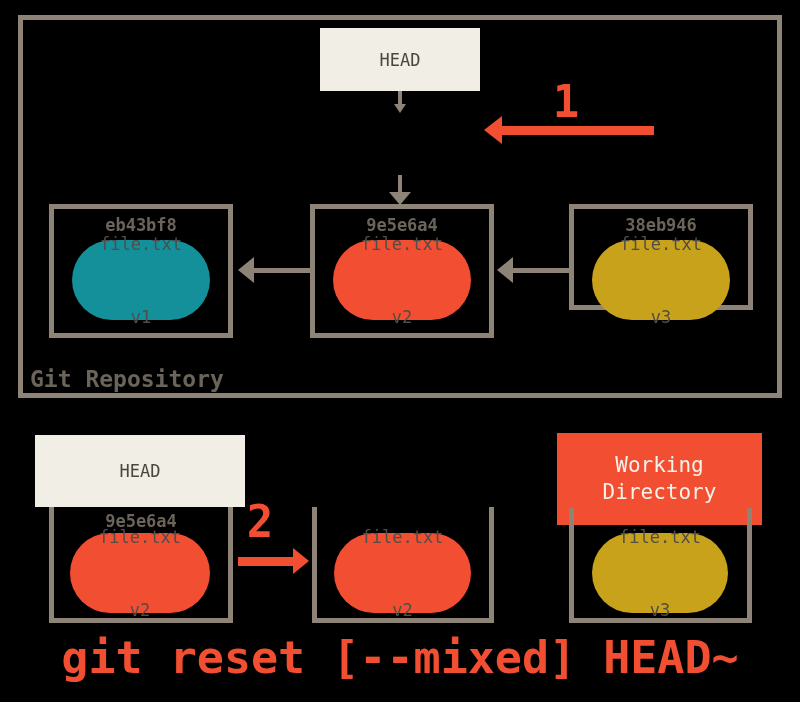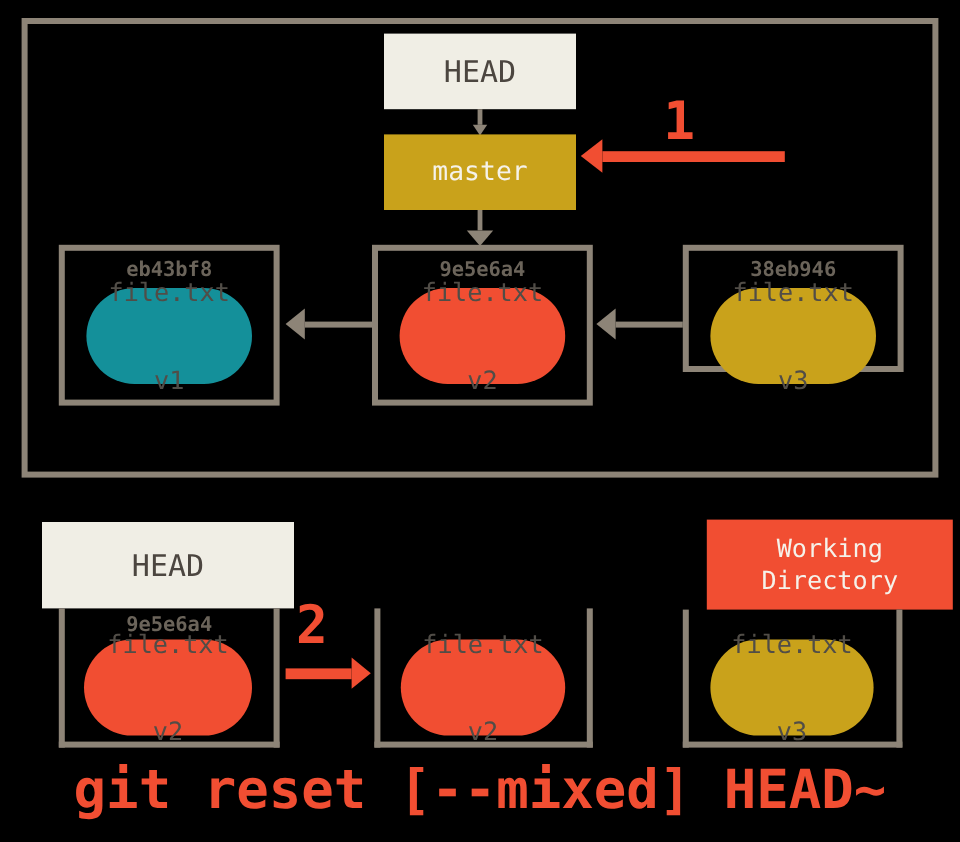--- a/index.html
+++ b/index.html
@@ -12,32 +12,32 @@
   }
   :root {
     --background:#000000; --red:#f14e32; --teal:#14909a; --gold:#c9a21b;
     --cream:#f0eee5; --border-gray:#8d8477; --label-gray:#6b645a;
     --pill-text:#514d47; --header-text-dark:#4c4640; --header-text-light:#f5f2ea;
   }
   .repo-frame { position:absolute; left:18px; top:15px; width:764px; height:383px;
     border:5px solid var(--border-gray); }
   .hdr { position:absolute; display:flex; align-items:center; justify-content:center;
     text-align:center; font-weight:normal; }
-  .hdr.cream { background:var(--cream); color:var(--header-text-dark); font-size:25px;text-align:right; }
+  .hdr.cream { background:var(--cream); color:var(--header-text-dark); font-size:17px;text-align:right; }
   .hdr.gold  { background:var(--gold);  color:var(--header-text-light); font-size:22px; }
   .hdr.teal  { background:var(--teal);  color:var(--header-text-light); font-size:22px; }
   .hdr.redbg { background:var(--red);   color:var(--header-text-light); font-size:21px; line-height:27px; }
   .cell { position:absolute; border:5px solid var(--border-gray); }
   .cell.open-top { border-top:none; }
   .hash { position:absolute; top:6px; left:0; width:100%; text-align:center;
     font-size:17px; font-weight:bold; color:var(--label-gray);
     text-shadow: 1px 1px 0 rgba(0,0,0,0.55); }
   .pill { position:absolute; border-radius:40px; display:flex; flex-direction:column;
     align-items:center; justify-content:center; color:var(--pill-text);
-    font-size:21px; line-height:26px;gap:47px; }
+    font-size:17px; line-height:26px;gap:47px; }
   .pill.teal { background:var(--teal); }
   .pill.red  { background:var(--red); }
   .pill.gold { background:var(--gold); }
   .hline, .vline { position:absolute; background:var(--border-gray); }
   .hline.red, .vline.red { background:var(--red); }
   .tri { position:absolute; width:0; height:0; }
   .tri.left-gray  { border-top:13px solid transparent; border-bottom:13px solid transparent; border-right:16px solid var(--border-gray); }
   .tri.left-red   { border-top:14px solid transparent; border-bottom:14px solid transparent; border-right:18px solid var(--red); }
   .tri.right-red  { border-top:13px solid transparent; border-bottom:13px solid transparent; border-left:16px solid var(--red); }
   .tri.down-small { border-left:6px solid transparent; border-right:6px solid transparent; border-top:9px solid var(--border-gray); }
@@ -48,31 +48,29 @@
     color:var(--label-gray); text-shadow: 1px 1px 0 rgba(0,0,0,0.55); }
   .caption { position:absolute; left:0; top:631px; width:100%; text-align:center;
     font-size:45px; font-weight:bold; color:var(--red); white-space:nowrap; }
 </style>
 </head>
 <body>
 
 <div class="stage">
 
   <div class="repo-frame"></div>
+  <div class="repo-label">Git Repository</div>
 
   <div class="hdr cream" style="left:320px; top:28px; width:160px; height:63px;">
     <span>HEAD</span>
   </div>
 
   <div class="vline" style="left:398px; top:91px; width:4px; height:13px;"></div>
   <div class="tri down-small" style="left:394px; top:104px;"></div>
 
-  <div class="hdr gold" style="left:320px; top:112px; width:160px; height:63px;">
-    <span>master</span>
-  </div>
 
   <div class="vline" style="left:398px; top:175px; width:4px; height:17px;"></div>
   <div class="tri down-big" style="left:389px; top:192px;"></div>
 
   <div class="step-num" style="left:546px; top:76px;">1</div>
   <div class="hline red" style="left:502px; top:126px; width:152px; height:9px;"></div>
   <div class="tri left-red" style="left:484px; top:116px;"></div>
 
   <div class="cell" style="left:49px; top:204px; width:184px; height:134px;">
     <div class="hash">eb43bf8</div>
@@ -118,21 +116,21 @@
   <div class="hline red" style="left:238px; top:557px; width:55px; height:9px;"></div>
   <div class="tri right-red" style="left:293px; top:548px;"></div>
 
   <div class="cell open-top" style="left:312px; top:507px; width:182px; height:116px;">
     <div class="pill red" style="left:17px; top:26px; width:137px; height:80px;">
       <span>file.txt</span>
       <span>v2</span>
     </div>
   </div>
 
-  <div class="hdr redbg" style="left:557px; top:433px; width:205px; height:75px; padding:0 28px;margin-left:32px;">
+  <div class="hdr redbg" style="left:557px; top:433px; width:205px; height:92px; padding:0 28px;">
     <span>Working Directory</span>
   </div>
   <div class="cell open-top" style="left:569px; top:508px; width:183px; height:115px;">
     <div class="pill gold" style="left:18px; top:25px; width:136px; height:80px;">
       <span>file.txt</span>
       <span>v3</span>
     </div>
   </div>
 
   <div class="caption">git reset [--mixed] HEAD~</div>

